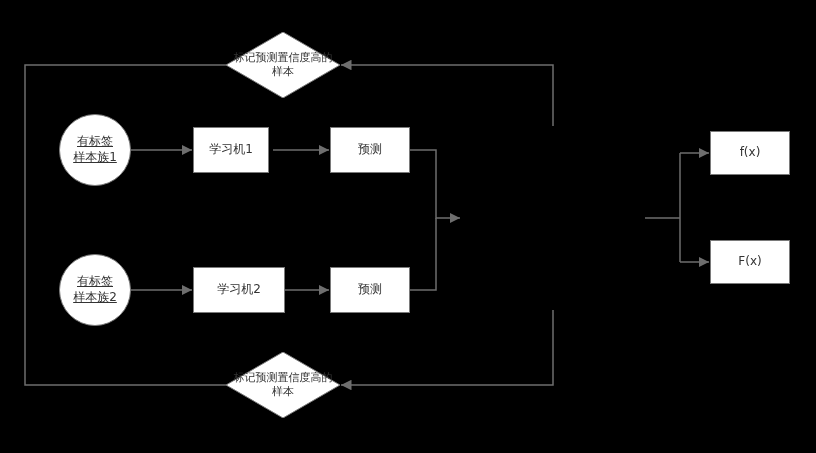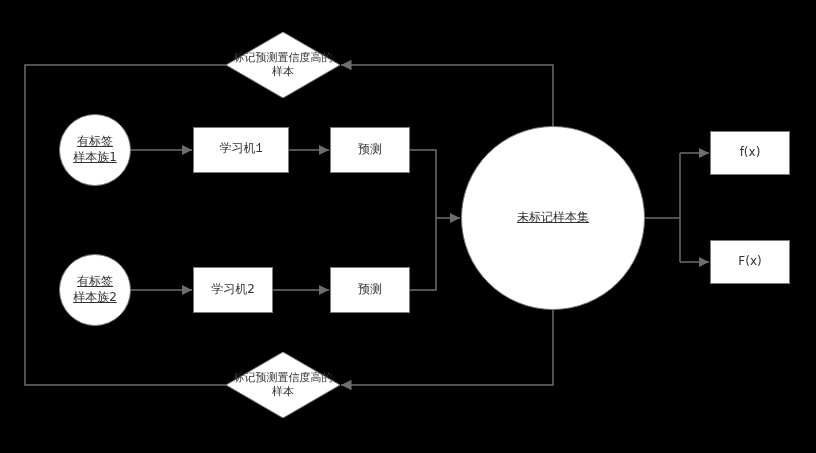--- a/index.html
+++ b/index.html
@@ -76,39 +76,36 @@
   <div class="node node-circle" style="left:59px;top:114px;width:72px;height:72px;">
     <span class="lbl-line">有标签</span>
     <span class="lbl-line">样本族1</span>
   </div>
 
   <div class="node node-circle" style="left:59px;top:254px;width:72px;height:72px;">
     <span class="lbl-line">有标签</span>
     <span class="lbl-line">样本族2</span>
   </div>
 
-  <div class="node" style="left:193px;top:127px;width:96px;height:46px;font-family:Liberation Mono, monospace;">
+  <div class="node" style="left:193px;top:127px;width:76px;height:46px;">
     <span>学习机1</span>
   </div>
 
   <div class="node" style="left:330px;top:127px;width:80px;height:46px;">
     <span>预测</span>
   </div>
 
-  <div class="node" style="left:193px;top:267px;width:80px;height:46px;">
+  <div class="node" style="left:193px;top:267px;width:92px;height:46px;">
     <span>学习机2</span>
   </div>
 
   <div class="node" style="left:330px;top:267px;width:80px;height:46px;">
     <span>预测</span>
   </div>
 
-  <div class="node node-circle" style="left:461px;top:126px;width:184px;height:184px;">
-    <span>未标记样本集</span>
-  </div>
 
   <div class="node" style="left:710px;top:131px;width:80px;height:44px;">
     <span>f(x)</span>
   </div>
 
   <div class="node" style="left:710px;top:240px;width:80px;height:44px;">
     <span>F(x)</span>
   </div>
 
   <div class="diamond-wrap" style="left:226px;top:32px;width:114px;height:66px;">

